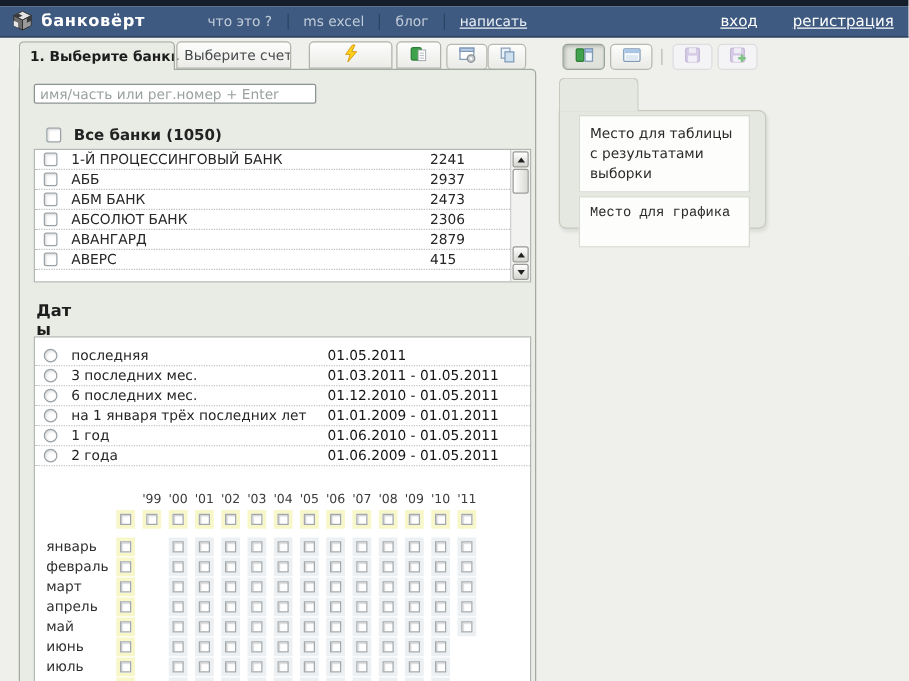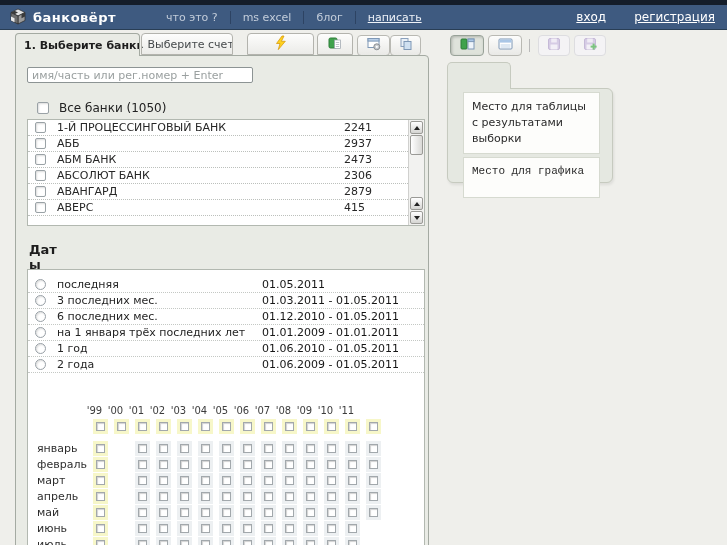--- a/index.html
+++ b/index.html
@@ -33,21 +33,21 @@
   .tbtn.disabled svg{opacity:.75;}
   .tsep{position:absolute;top:39px;width:1px;height:13px;background:#b9b9b9;}
   
   .main-panel{position:absolute;left:15px;top:55px;width:414px;height:505px;box-sizing:border-box;
     background:var(--panel-bg,#e9ebe5);border:1px solid #a4aaa2;border-radius:0 4px 0 0;z-index:2;}
   .search-input{position:absolute;left:11px;top:11px;width:226px;height:16px;box-sizing:border-box;
     border:1px solid #8d9494;border-radius:2px;background:#fff;font-family:"DejaVu Sans",sans-serif;
     font-size:11px;padding:0 4px;color:#222;}
   .search-input::placeholder{color:#9aa0a0;}
   .allbanks{position:absolute;left:21px;top:45px;display:flex;align-items:center;cursor:pointer;}
-  .allbanks .lbl{margin-left:10px;font-weight:normal;font-size:12px;}
+  .allbanks .lbl{margin-left:10px;font-weight:bold;font-size:12px;}
   .cbx{width:12px;height:12px;box-sizing:border-box;background:#fff;border:1px solid #9aa2a6;
     border-radius:2px;box-shadow:inset 1px 1px 2px rgba(0,0,0,.14);}
   
   .bank-list{position:absolute;left:11px;top:63px;width:398px;height:107px;box-sizing:border-box;
     background:#fff;border:1px solid #b2b8b0;overflow:hidden;}
   .b-row{display:flex;align-items:center;height:15px;padding-left:7px;border-bottom:1px dotted #bcc0bc;cursor:pointer;}
   .b-row .cbx{width:11px;height:11px;flex:none;}
   .b-name{margin-left:11px;width:287px;overflow:hidden;white-space:nowrap;color:#262626;}
   .b-reg{color:#262626;}
   
@@ -66,21 +66,21 @@
     line-height:1.2;word-break:break-all;color:#1d1d1d;}
   .dates-box{position:absolute;left:11px;top:213px;width:398px;height:300px;box-sizing:border-box;
     background:#fff;border:1px solid #b2b8b0;overflow:hidden;padding-top:7px;}
   .d-row{position:relative;display:flex;align-items:center;height:15px;padding-left:7px;
     border-bottom:1px dotted #c4c8c4;cursor:pointer;}
   .radio{width:11px;height:11px;box-sizing:border-box;background:#fff;border:1px solid #98a0a6;
     border-radius:50%;box-shadow:inset 1px 1px 2px rgba(0,0,0,.14);flex:none;}
   .d-label{margin-left:11px;color:#242424;}
   .d-period{position:absolute;left:234px;color:#161616;}
   
-  .g-years{margin-top:32px;padding-left:56px;height:12px;display:flex;}
+  .g-years{margin-top:21px;padding-left:83px;height:12px;display:flex;}
   .g-ylabel{display:inline-block;width:21px;text-align:center;font-size:10px;color:#3c3c3c;flex:none;}
   .g-selectrow{margin-top:1px;padding-left:62px;display:flex;height:16px;align-items:center;}
   .g-mrow{display:flex;height:16px;align-items:center;}
   .g-mrow:first-of-type{margin-top:6px;}
   .g-mlabel{display:inline-block;width:62px;padding-left:9px;box-sizing:border-box;color:#2e2e2e;flex:none;}
   .cell{width:21px;height:16px;display:flex;align-items:center;justify-content:center;flex:none;}
   .tile{width:15px;height:15px;display:flex;align-items:center;justify-content:center;
     background:#edf0f2;cursor:pointer;}
   .tile.y{background:var(--tile-yellow,#f7f7c9);}
   .tile .box{width:9px;height:9px;box-sizing:border-box;background:#fff;border:1px solid #a2a8ac;

